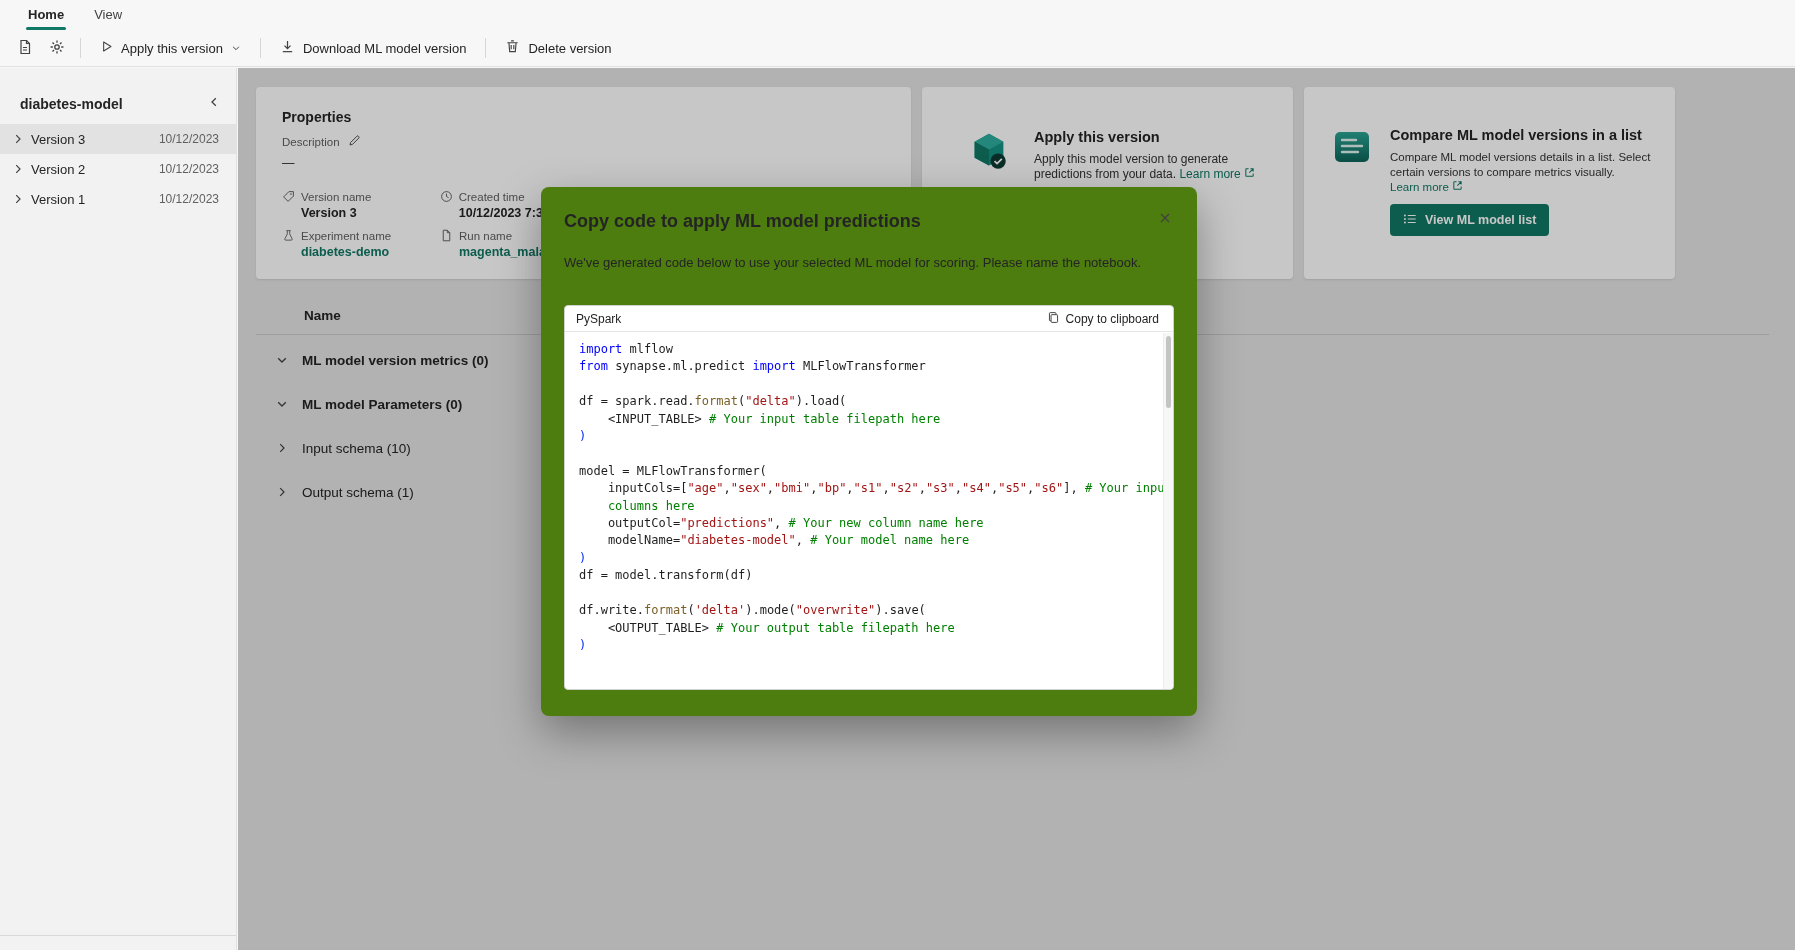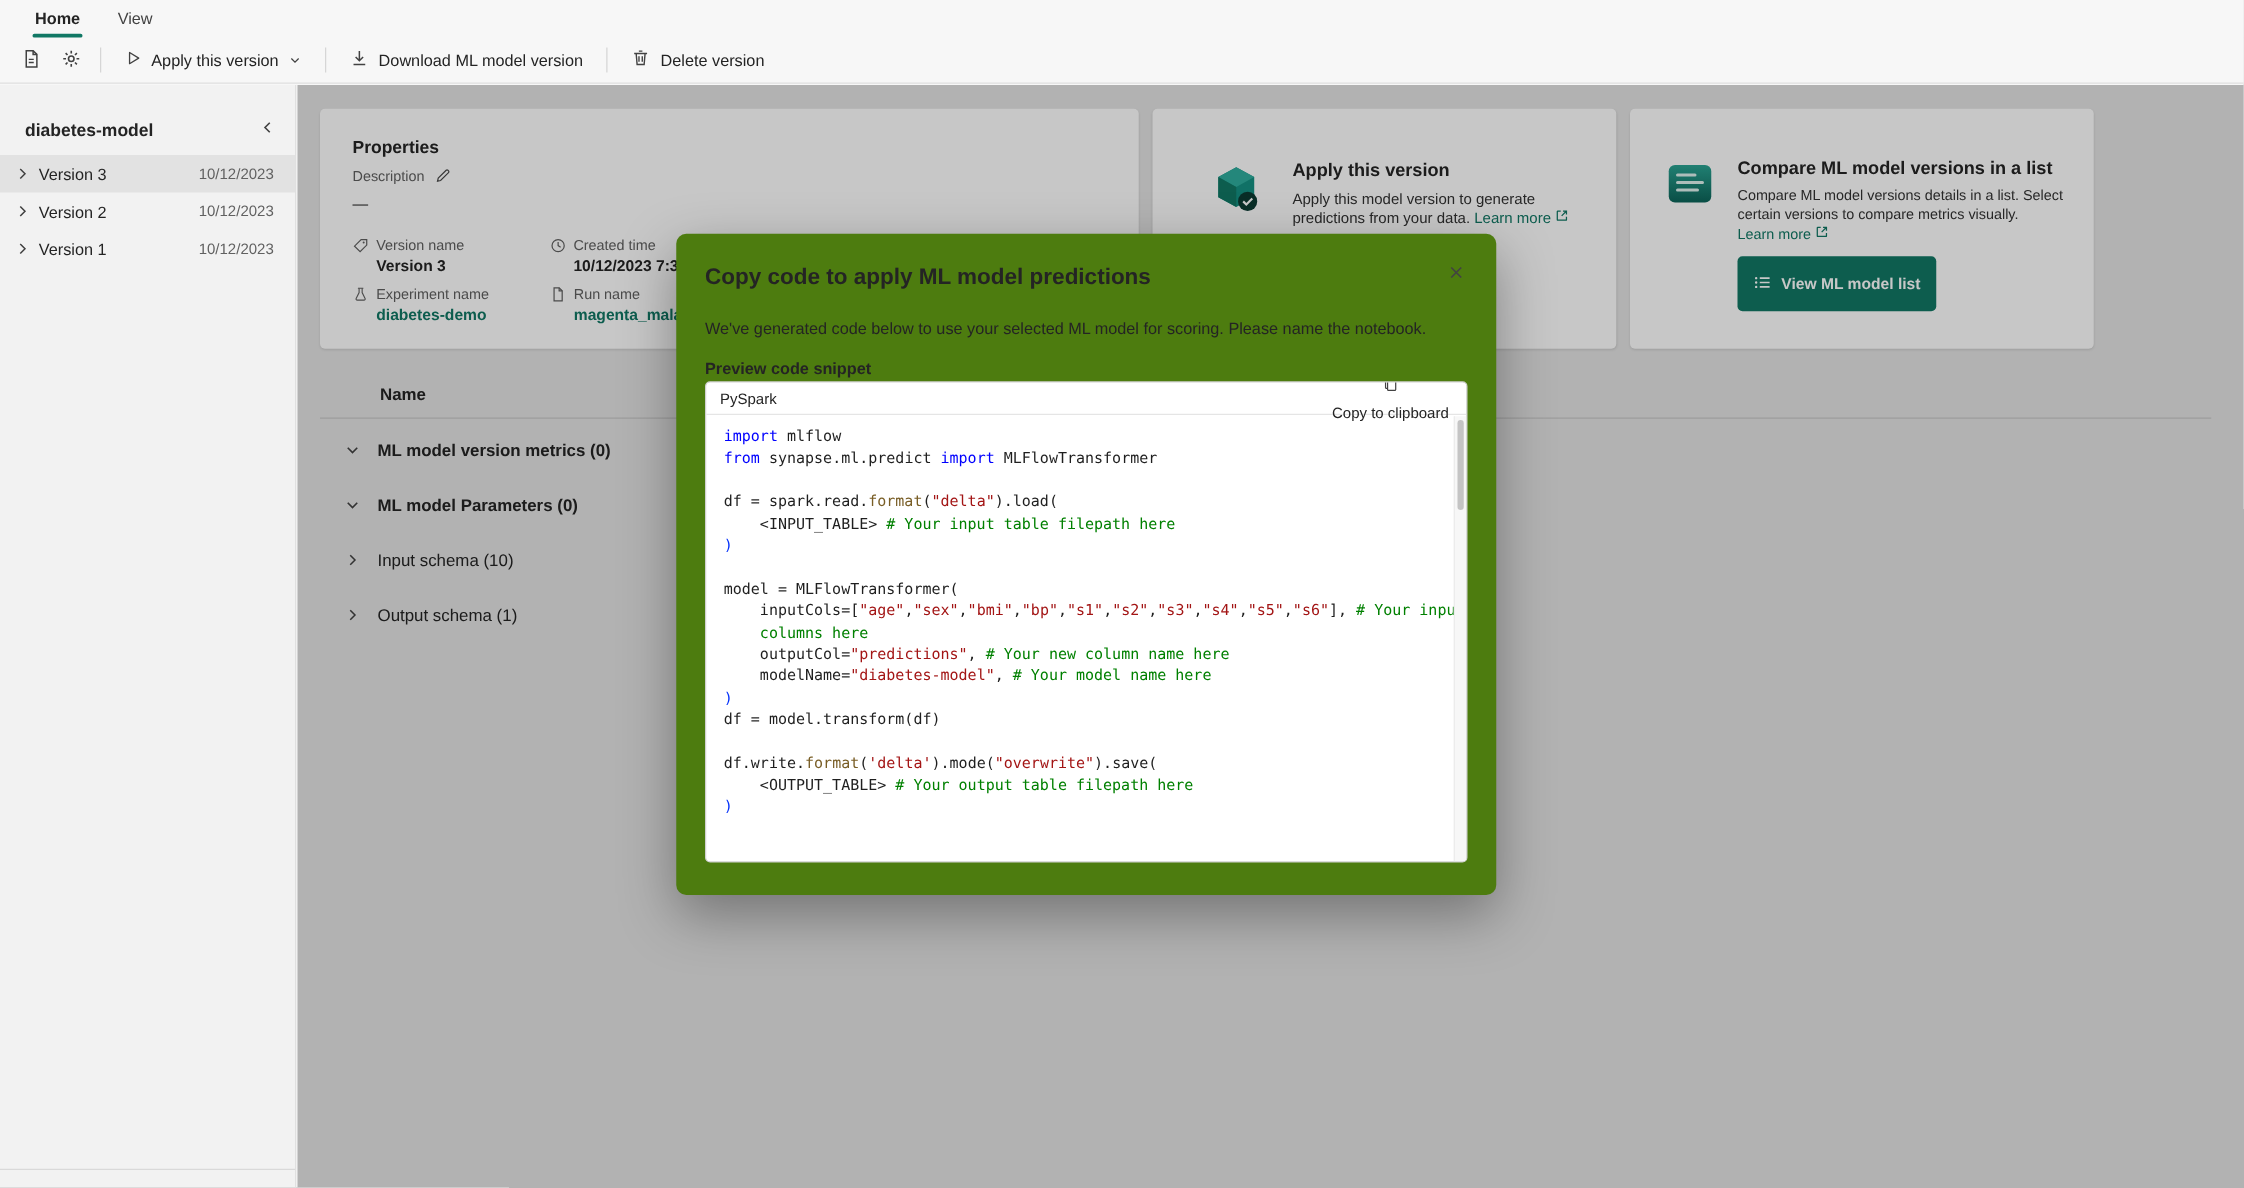--- a/index.html
+++ b/index.html
@@ -44,38 +44,38 @@
   .pf-label { display:flex; align-items:center; gap:6px; font-size:11.5px; color:#616161; white-space:nowrap; }
   .pf-icon { display:flex; }
   .pf-value { margin-left:19px; margin-top:3px; font-size:12.5px; font-weight:700; white-space:nowrap; }
   .pf-link { color:#117865; cursor:pointer; }
   .apply-card, .compare-card { width:371px; display:flex; padding:42px 18px 0 44px; gap:22px; }
   .compare-card { padding:40px 16px 0 28px; gap:18px; }
   .ac-icon { flex:none; display:flex; }
   .card-title2 { font-weight:700; font-size:14.5px; line-height:17px; margin-bottom:6px; }
   .card-body { font-size:12px; color:#333333; line-height:15px; }
   .learn-more { color:#117865; cursor:pointer; white-space:nowrap; }
-  .vml-btn { margin-top:9px; background:#117865; color:#ffffff; border:none; border-radius:4px; height:44px; padding:0 13px; font-size:12.5px; font-weight:700; display:flex; align-items:center; gap:8px; font-family:inherit; cursor:pointer; }
+  .vml-btn { margin-top:9px; background:#117865; color:#ffffff; border:none; border-radius:4px; height:32px; padding:0 13px; font-size:12.5px; font-weight:700; display:flex; align-items:center; gap:8px; font-family:inherit; cursor:pointer; }
   .table-head { position:absolute; left:18px; right:26px; top:240px; font-size:13.5px; font-weight:700; padding:0 0 11px 48px; border-bottom:1px solid #c9c9c9; }
   #schema-rows { position:absolute; left:18px; right:26px; top:270px; }
   .schema-row { height:44px; display:flex; align-items:center; padding-left:20px; gap:14px; font-size:13.5px; cursor:pointer; }
   .schema-row.bold { font-weight:700; }
   .sr-chev { display:flex; width:12px; }
   
   .dim-overlay { position:absolute; left:238px; top:68px; right:0; bottom:0; background:rgba(0,0,0,0.22); z-index:40; }
   
   .modal { position:absolute; left:541px; top:187px; width:656px; height:529px; background:#4d7c0f; border-radius:8px;
            box-shadow:0 16px 44px rgba(0,0,0,0.35); z-index:60; padding:24px 23px; }
   .modal-title { font-size:18px; font-weight:700; }
   .modal-close { position:absolute; top:19px; right:19px; width:26px; height:26px; background:none; border:none; display:flex; align-items:center; justify-content:center; border-radius:4px; cursor:pointer; }
   .modal-sub { margin-top:23px; font-size:13px; }
   .preview-label { margin-top:17px; font-size:13px; font-weight:700; }
   .code-box { position:absolute; left:23px; right:23px; top:118px; bottom:26px; border:1px solid #d1d1d1; border-radius:4px; overflow:hidden; background:#ffffff; }
   .code-header { height:26px; display:flex; align-items:center; justify-content:space-between; padding:0 8px 0 11px; border-bottom:1px solid #e5e5e5; font-size:12px; }
-  .copy-btn { display:flex; align-items:center; gap:6px; font-size:12px; background:none; border:none; color:#242424; font-family:inherit; padding:3px 6px; border-radius:3px; cursor:pointer;flex-direction:column; }
+  .copy-btn { display:flex; align-items:center; gap:6px; font-size:12px; background:none; border:none; color:#242424; font-family:inherit; padding:3px 6px; border-radius:3px; cursor:pointer; }
   .code-body { padding:9px 0 0 14px; font-family:"DejaVu Sans Mono","Liberation Mono",monospace; font-size:12px; line-height:17.4px; }
   .code-line { white-space:pre; }
   .tk-k { color:#0000ff; } .tk-s { color:#a31515; } .tk-c { color:#008000; }
   .tk-f { color:#795e26; } .tk-n { color:#098658; } .tk-p { color:#1f1f1f; } .tk-b { color:#0431fa; }
   .code-scroll { position:absolute; top:27px; right:0; bottom:0; width:10px; background:#f7f7f7; border-left:1px solid #ececec; }
   .code-thumb { position:absolute; top:3px; left:2px; width:5px; height:72px; background:#c4c4c4; border-radius:3px; }
 </style>
 </head>
 <body>
 
@@ -360,21 +360,20 @@
 <div class="dim-overlay"></div>
 
 <div class="modal">
   <div class="modal-title">Copy code to apply ML model predictions</div>
   <button class="modal-close">
     <span><svg width="14" height="14" viewBox="0 0 14 14">
           <path d="M3 3l8 8M11 3l-8 8" stroke="#424242" stroke-width="1.3"></path>
         </svg></span>
   </button>
   <div class="modal-sub">We've generated code below to use your selected ML model for scoring. Please name the notebook.</div>
-  <div class="preview-label">Preview code snippet</div>
 
   <div class="code-box">
     <div class="code-header">
       <span>PySpark</span>
       <button class="copy-btn">
         <span><svg width="13" height="13" viewBox="0 0 16 16">
               <rect x="5" y="4.5" width="8" height="9.5" rx="1" fill="none" stroke="#424242" stroke-width="1.2"></rect>
               <path d="M11 4.5V3a1 1 0 0 0-1-1H4a1 1 0 0 0-1 1v8a1 1 0 0 0 1 1h1" fill="none" stroke="#424242" stroke-width="1.2"></path>
             </svg></span>
         <span>Copy to clipboard</span>

